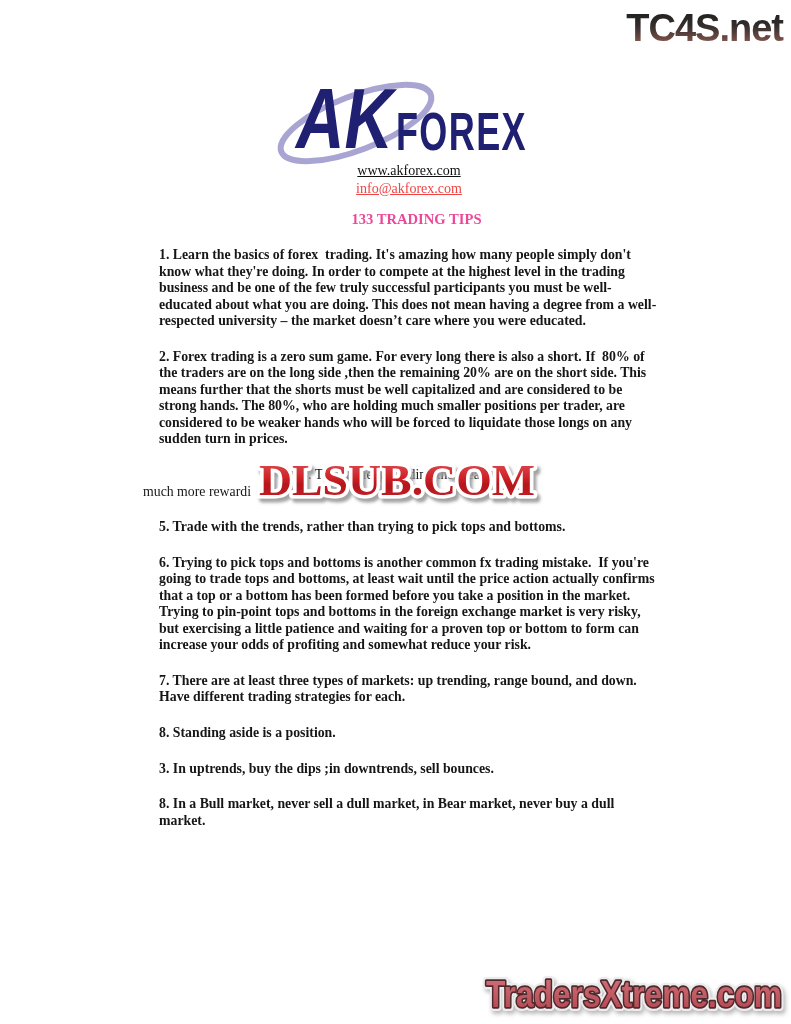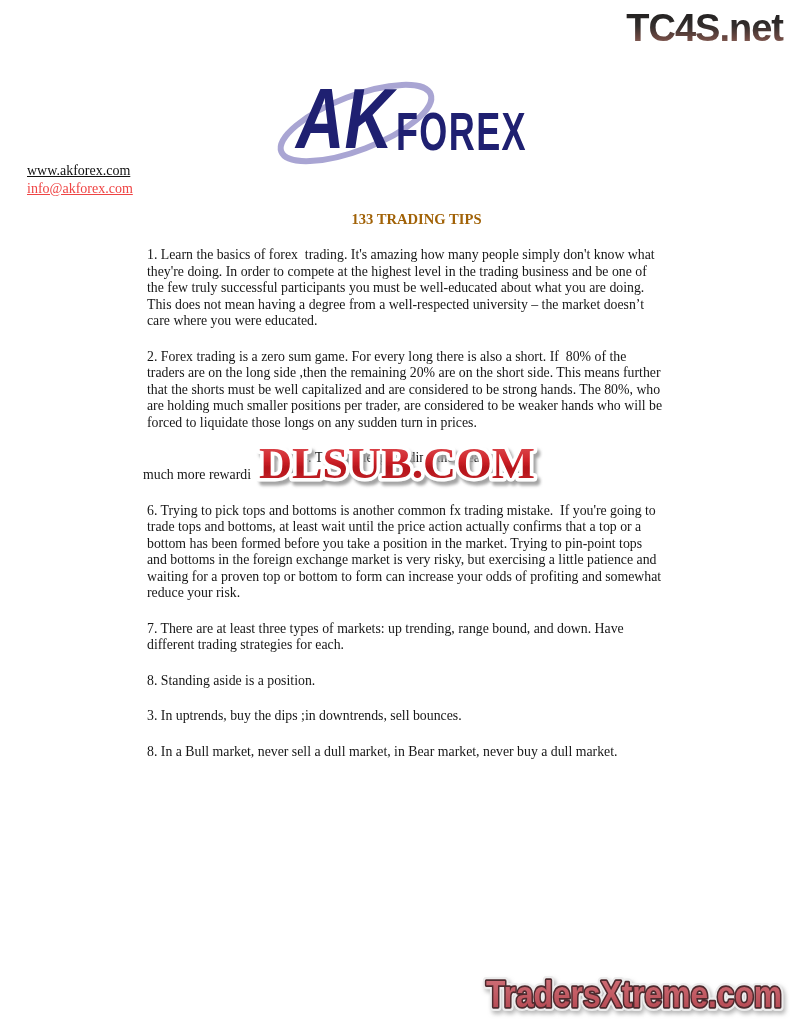--- a/index.html
+++ b/index.html
@@ -35,39 +35,39 @@
     font-size: 53px; line-height: 53px;
     letter-spacing: 2px;
     color: #1f2071;
     transform: scaleX(0.68); transform-origin: 0 0;
     white-space: nowrap;
   }
 
   
   .links {
     position: absolute; left: 0; top: 162px; width: 791px;
-    padding-left: 27px; text-align: left;
+    padding-left: 27px; text-align: center;
     font-size: 14px; line-height: 17.5px;
   }
   .links a { display: inline-block; text-decoration: underline; }
   .links .web { color: #111111; }
   .links .mail { color: #ef4444; }
   .links .row { line-height: 17.5px; }
   .doc-title {
     position: absolute; left: 0; top: 211px; width: 791px;
     padding-left: 42px; text-align: center;
-    font-weight: bold; font-size: 14.6px; color: #a16207;
+    font-weight: bold; font-size: 14.6px; color: #ec4899;
   }
 
   
   .body {
     position: absolute; left: 143px; top: 247px; width: 520px;
     font-size: 13.8px; line-height: 16.55px; color: #161616;
   }
-  .body p { margin: 0 0 19px 4px; white-space: pre-wrap; }
+  .body p { margin: 0 0 19px 16px; white-space: pre-wrap; font-weight: bold; }
   .tip4 { position: relative; margin: 0 0 19px 0; }
   .tip4 .l1 { display: flex; justify-content: center; white-space: pre; }
   .tip4 .l2 { white-space: pre; }
   .dlsub-svg { position: absolute; left: 108px; top: -13px; z-index: 2; }
 
   
   .traders-svg { position: absolute; left: 478px; top: 972px; }
 </style>
 </head>
 <body>
@@ -121,20 +121,21 @@
             <stop offset="100%" stop-color="#c9262c"></stop>
           </linearGradient>
           <filter id="dlshadow" x="-20%" y="-20%" width="140%" height="150%">
             <feDropShadow dx="3" dy="4" stdDeviation="1.6" flood-color="#9a9a9a" flood-opacity="0.9"></feDropShadow>
           </filter>
         </defs>
         <text x="146" y="41" text-anchor="middle" font-family="Liberation Serif, serif" font-weight="bold" font-size="45" textLength="276" lengthAdjust="spacingAndGlyphs" fill="url(#dlgrad)" stroke="#ffffff" stroke-width="7" stroke-linejoin="round" paint-order="stroke" filter="url(#dlshadow)">DLSUB.COM</text>
       </svg>
     </div>
 
+    <p>5. Trade with the trends, rather than trying to pick tops and bottoms.</p>
     <p>6. Trying to pick tops and bottoms is another common fx trading mistake.  If you're going to trade tops and bottoms, at least wait until the price action actually confirms that a top or a bottom has been formed before you take a position in the market. Trying to pin-point tops and bottoms in the foreign exchange market is very risky, but exercising a little patience and waiting for a proven top or bottom to form can increase your odds of profiting and somewhat reduce your risk.</p>
     <p>7. There are at least three types of markets: up trending, range bound, and down. Have different trading strategies for each.</p>
     <p>8. Standing aside is a position.</p>
     <p>3. In uptrends, buy the dips ;in downtrends, sell bounces.</p>
     <p>8. In a Bull market, never sell a dull market, in Bear market, never buy a dull market.</p>
   </div>
 
   <svg class="traders-svg" width="312" height="48">
     <defs>
       <linearGradient id="txgrad" x1="0" y1="0" x2="0" y2="1">

